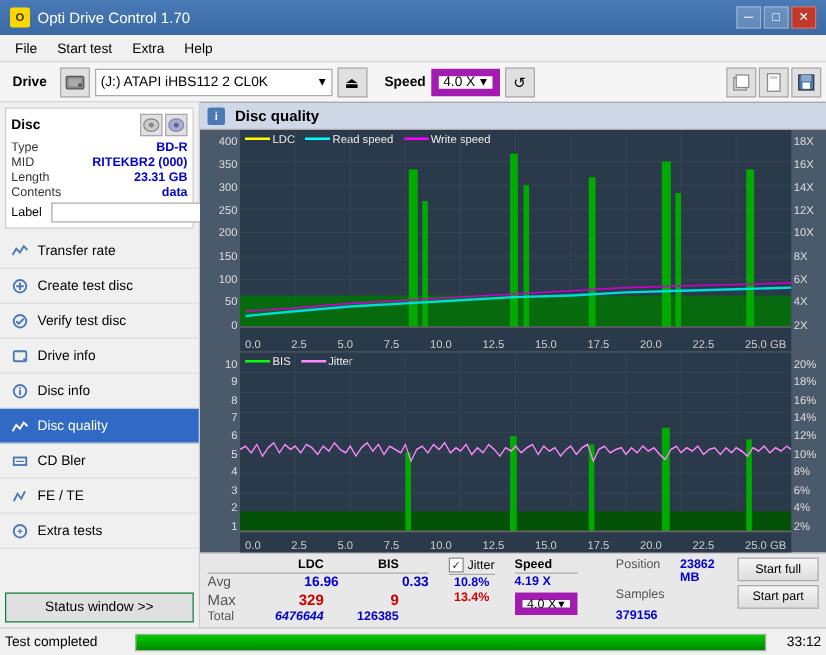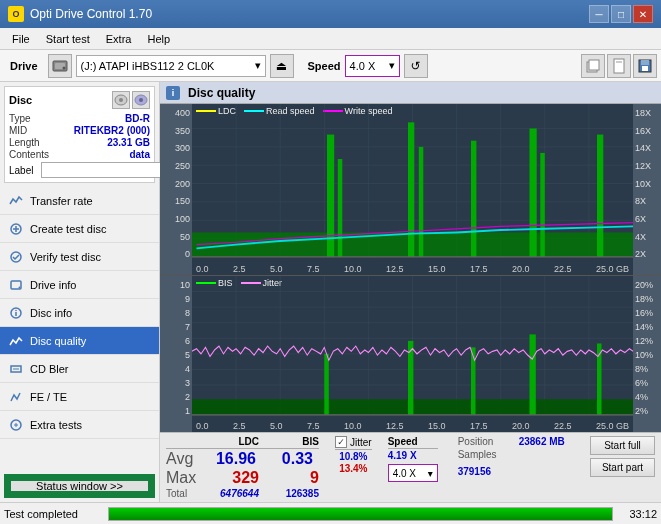--- a/index.html
+++ b/index.html
@@ -114,21 +114,21 @@
       justify-content: space-between;
       cursor: pointer;
     }
     .speed-label {
       font-size: 11px;
       font-weight: bold;
       margin-left: 10px;
     }
     .speed-combo {
       background: white;
-      border: 1px solid #a21caf;
+      border: 6px solid #a21caf;
       height: 22px;
       padding: 0 4px;
       font-size: 11px;
       width: 55px;
       display: flex;
       align-items: center;
       justify-content: space-between;
       cursor: pointer;
     }
     .toolbar-spacer { flex: 1; }
@@ -218,21 +218,21 @@
       align-items: center;
       justify-content: center;
       font-size: 12px;
     }
 
     
     .status-btn {
       margin: 4px;
       height: 24px;
       background: #e0e0e0;
-      border: 7px solid #15803d;
+      border: 1px solid #15803d;
       cursor: pointer;
       display: flex;
       align-items: center;
       justify-content: center;
       font-size: 11px;
     }
 
     
     .statusbar {
       height: 22px;
@@ -836,26 +836,26 @@
     </div>
 
     <div class="stats-area">
 
       <div style="display:flex;flex-direction:column;gap:1px;">
         <div style="display:flex;gap:20px;font-size:10px;font-weight:bold;border-bottom:1px solid #aaa;padding-bottom:1px;">
           <span style="width:28px;"></span>
           <span style="width:45px;text-align:right;">LDC</span>
           <span style="width:40px;text-align:right;">BIS</span>
         </div>
-        <div style="display:flex;gap:17px;font-size:16px;">
+        <div style="display:flex;gap:32px;font-size:11px;">
           <span style="width:28px;color:#555;">Avg</span>
           <span style="width:45px;color:#0000cc;font-weight:bold;text-align:right;">16.96</span>
           <span style="width:40px;color:#0000cc;font-weight:bold;text-align:right;">0.33</span>
         </div>
-        <div style="display:flex;gap:20px;font-size:16px;">
+        <div style="display:flex;gap:20px;font-size:12px;">
           <span style="width:28px;color:#555;">Max</span>
           <span style="width:45px;color:#cc0000;font-weight:bold;text-align:right;">329</span>
           <span style="width:40px;color:#cc0000;font-weight:bold;text-align:right;">9</span>
         </div>
         <div style="display:flex;gap:20px;font-size:10px;">
           <span style="width:28px;color:#555;">Total</span>
           <span style="width:45px;color:#0000cc;font-weight:bold;text-align:right;font-style:italic;">6476644</span>
           <span style="width:40px;color:#0000cc;font-weight:bold;text-align:right;">126385</span>
         </div>
       </div>
@@ -873,21 +873,21 @@
         <div style="font-size:10px;font-weight:bold;border-bottom:1px solid #aaa;padding-bottom:1px;">
           <span>Speed</span>
         </div>
         <div style="font-size:10px;color:#0000cc;font-weight:bold;">4.19 X</div>
         <div class="speed-combo" style="width:50px;height:18px;font-size:10px;margin-top:2px;">
           <span>4.0 X</span>
           <span>▾</span>
         </div>
       </div>
 
-      <div style="display:flex;flex-direction:column;gap:2px;margin-left:12px;">
+      <div style="display:flex;flex-direction:column;gap:2px;margin-left:23px;">
         <div style="display:flex;gap:6px;font-size:10px;">
           <span style="color:#555;width:55px;">Position</span>
           <span style="color:#0000cc;font-weight:bold;">23862 MB</span>
         </div>
         <div style="display:flex;gap:6px;font-size:10px;flex-direction:column;">
           <span style="color:#555;width:55px;">Samples</span>
           <span style="color:#0000cc;font-weight:bold;">379156</span>
         </div>
       </div>
 

